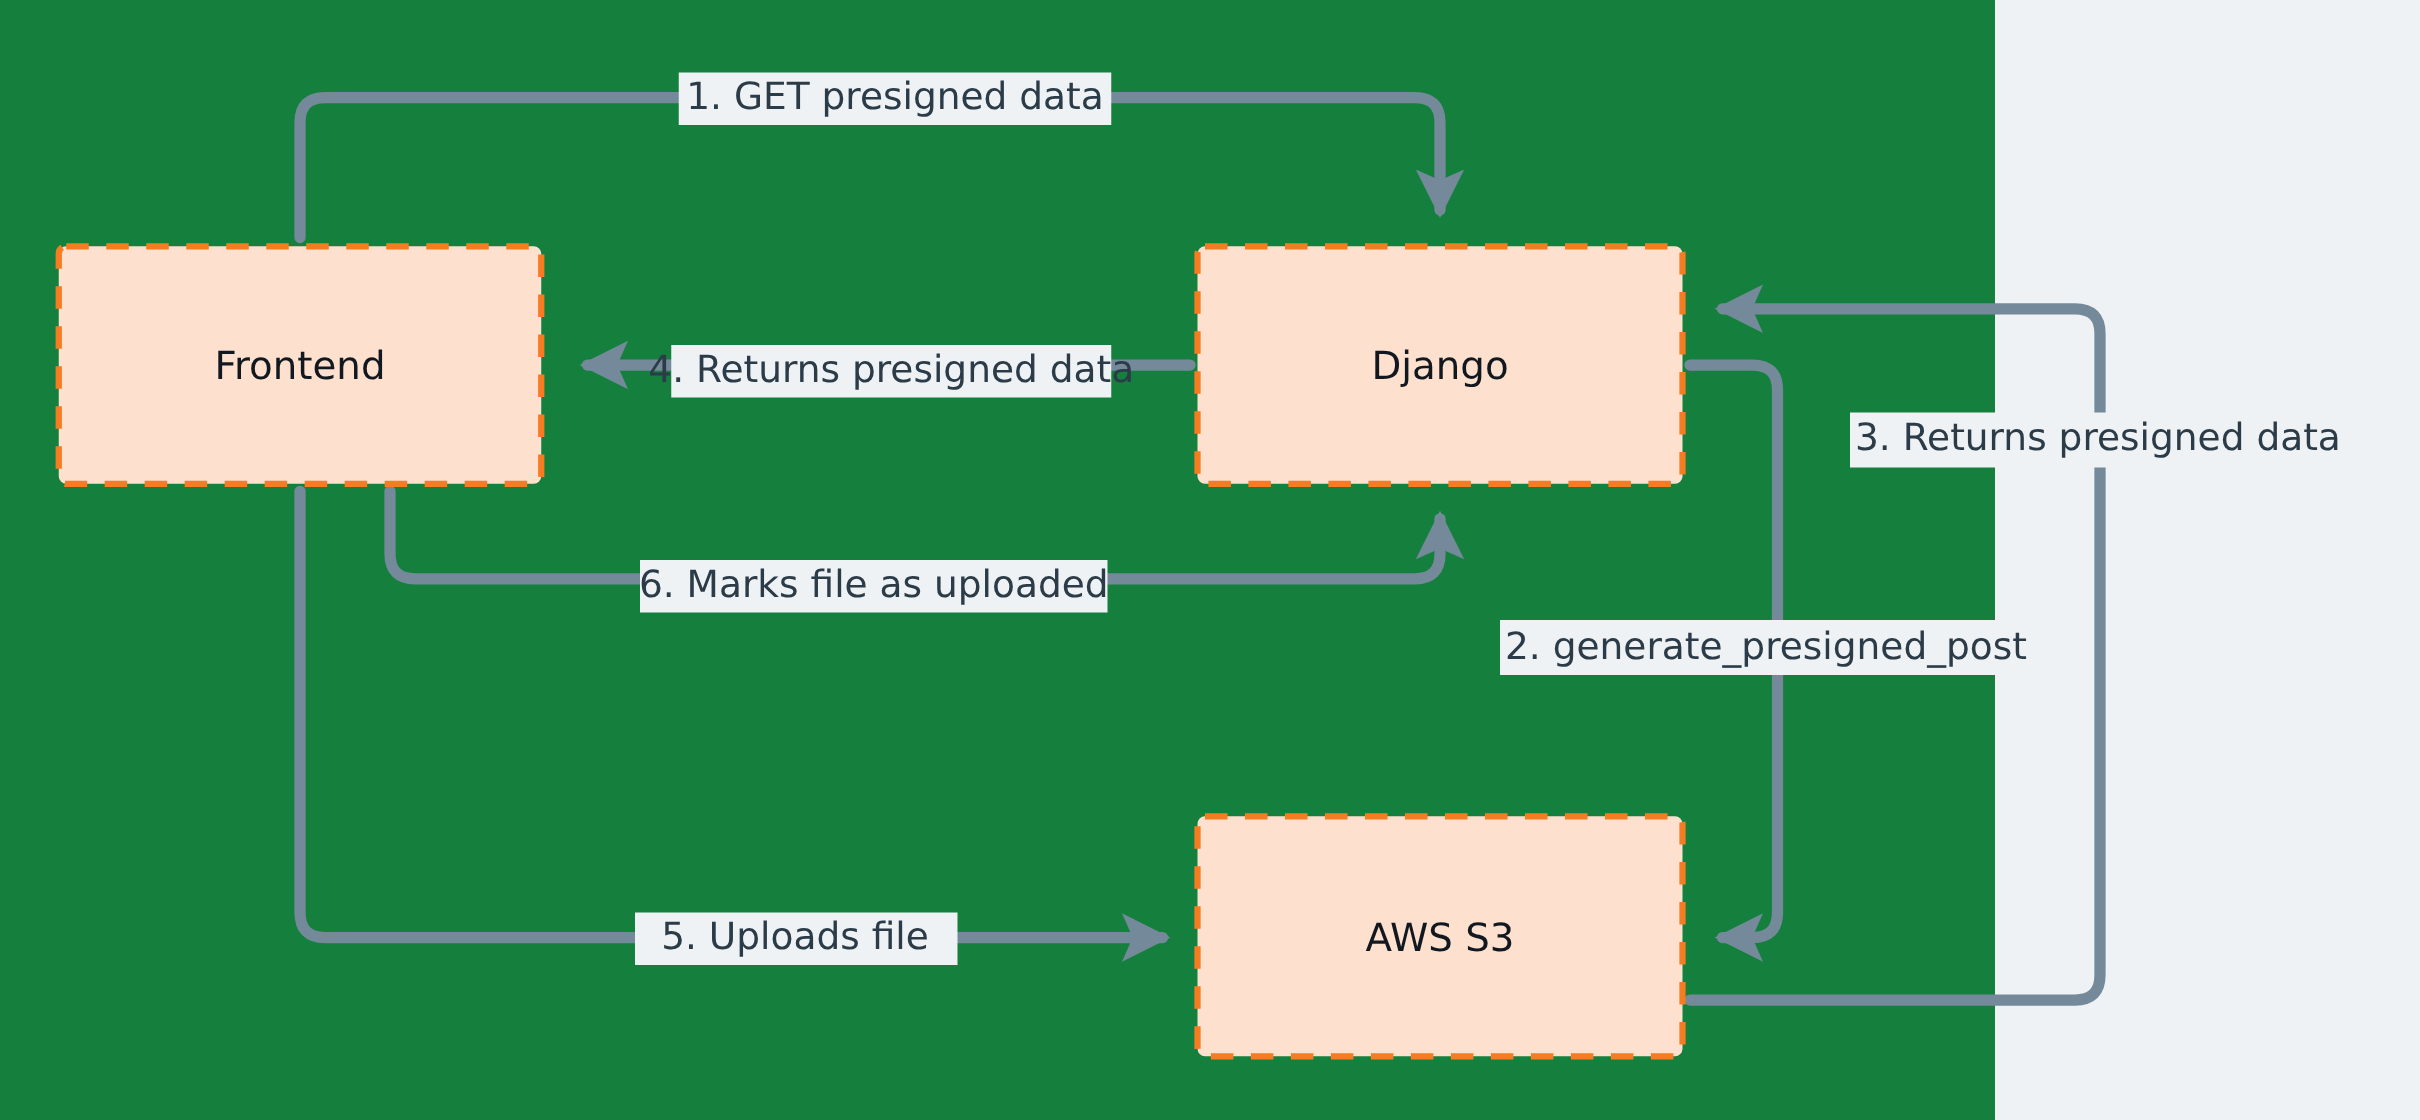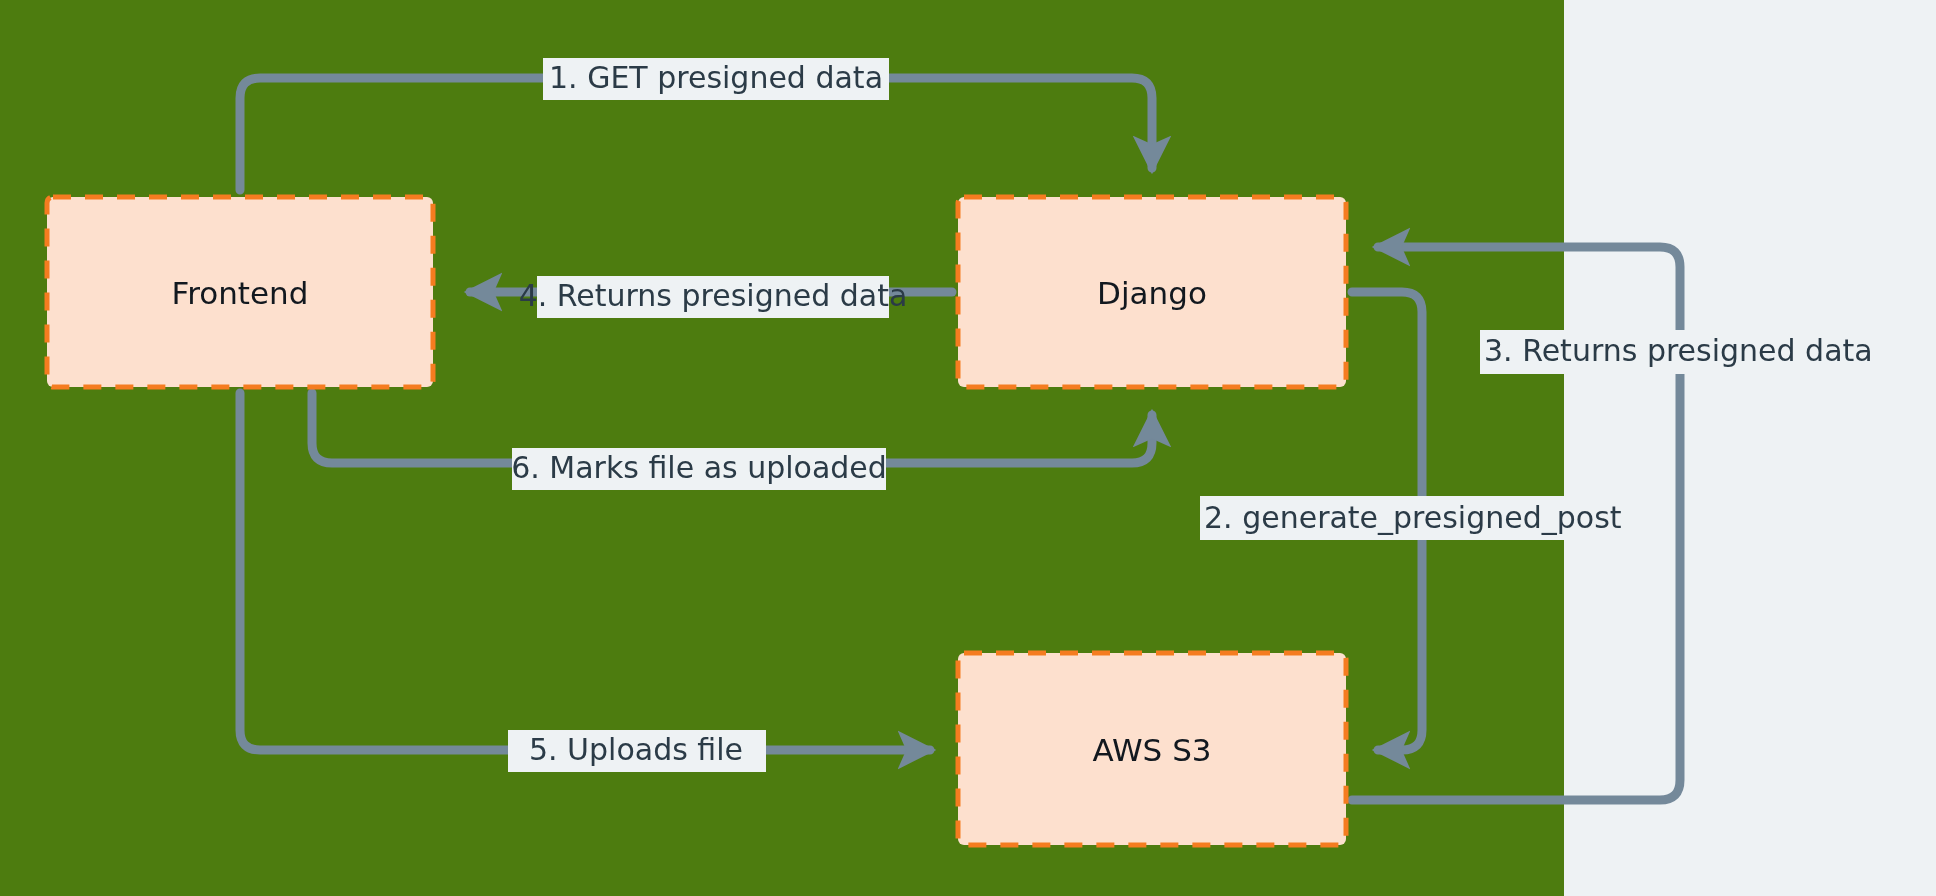--- a/index.html
+++ b/index.html
@@ -10,21 +10,22 @@
   body {
     width: 1936px;
     height: 896px;
     overflow: hidden;
     font-family: "DejaVu Sans", sans-serif;
   }
   #diagram-root {
     position: relative;
     width: 1564px;
     height: 896px;
-    background: #4d7c0f;
+    background: #15803d;
+    padding-left: 32px;
   }
   svg.diagram-canvas {
     position: absolute;
     top: 0;
     left: 0;
     width: 1936px;
     height: 896px;
     display: block;
   }
   .node-rect {

